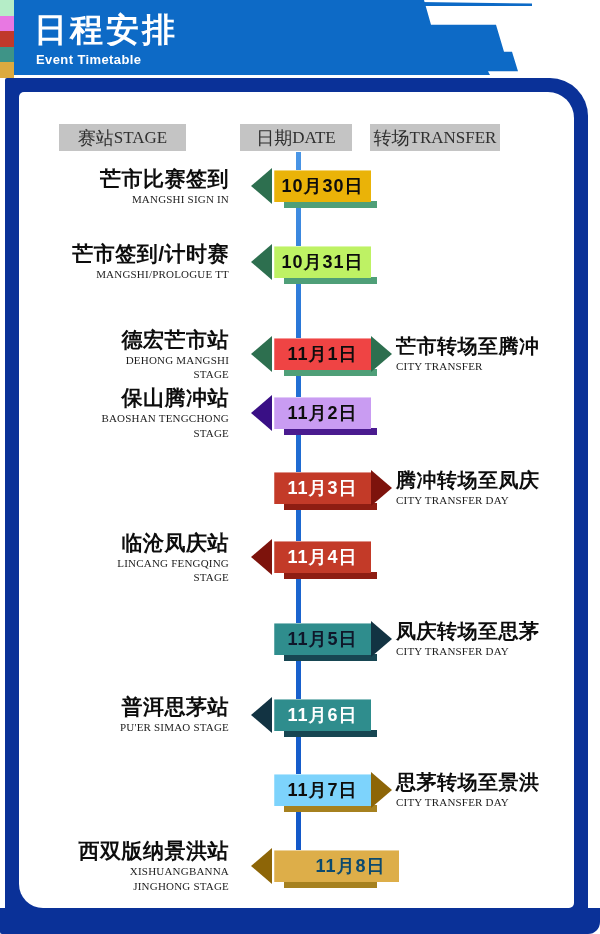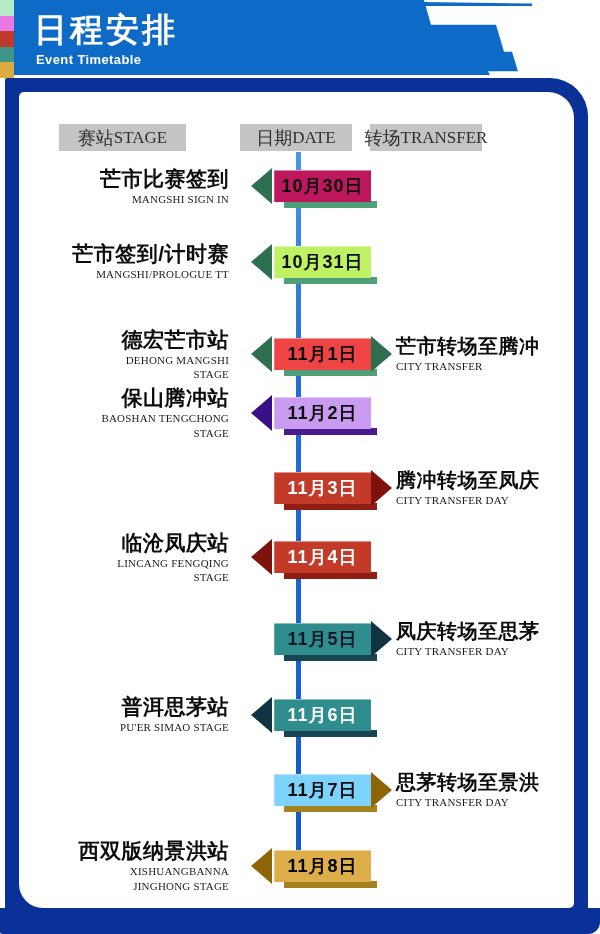--- a/index.html
+++ b/index.html
@@ -45,21 +45,21 @@
   }
   
   .col-header{
     position:absolute;top:124px;height:27px;background:var(--headerbox,#c4c4c4);
     color:var(--headertext,#2f2f2f);display:flex;align-items:center;justify-content:center;
     font-family:"Liberation Serif",serif;font-size:17px;gap:0;white-space:nowrap;
   }
   .col-header .zh{font-size:18px;}
   .hdr-stage{left:59px;width:127px;}
   .hdr-date{left:240px;width:112px;}
-  .hdr-transfer{left:370px;width:112px;align-items:center;}
+  .hdr-transfer{left:370px;width:130px;align-items:center;}
   
   .timeline-line{
     position:absolute;left:296px;top:152px;width:5px;height:716px;
     background:linear-gradient(180deg,#4a96e6 0%,var(--timeline,#2270d4) 30%,#1257c8 100%);
   }
   .row{position:absolute;left:0;width:600px;height:76px;margin-left:24px;}
   .date-badge{
     position:absolute;left:250px;top:22px;width:97px;height:32px;
     display:flex;align-items:center;justify-content:center;
     font-size:18px;font-weight:600;letter-spacing:1px;
@@ -124,21 +124,21 @@
   <div id="rows-host">
   <div class="row" style="top: 148px;">
     <div class="stage-block">
       <div class="zh-title">芒市比赛签到</div>
       <div class="caption">
             <div>MANGSHI SIGN IN</div>
           </div>
     </div>
     <div class="arrow arrow-left" style="border-right-color: rgb(45, 111, 79);"></div>
     <div class="badge-shadow" style="background: rgb(79, 159, 120);"></div>
-    <div class="date-badge" style="background: #be185d; color: rgb(13, 13, 13);">10月30日</div>
+    <div class="date-badge" style="background: #eab308; color: rgb(13, 13, 13);">10月30日</div>
 
   </div>
 
   <div class="row" style="top: 223.5px;">
     <div class="stage-block">
       <div class="zh-title">芒市签到/计时赛</div>
       <div class="caption">
             <div>MANGSHI/PROLOGUE TT</div>
           </div>
     </div>
@@ -251,17 +251,17 @@
   <div class="row" style="top: 827.5px;">
     <div class="stage-block">
       <div class="zh-title">西双版纳景洪站</div>
       <div class="caption">
             <div>XISHUANGBANNA</div>
             <div>JINGHONG STAGE</div>
           </div>
     </div>
     <div class="arrow arrow-left" style="border-right-color: rgb(141, 101, 7);"></div>
     <div class="badge-shadow" style="background: rgb(166, 129, 31);"></div>
-    <div class="date-badge" style="background: rgb(221, 174, 73); color: #000000;">11月8日</div>
+    <div class="date-badge" style="background: rgb(221, 174, 73); color: #0c4a6e; padding-left: 28px;">11月8日</div>
 
   </div>
 </div>
 </div>
 
 </body></html>

